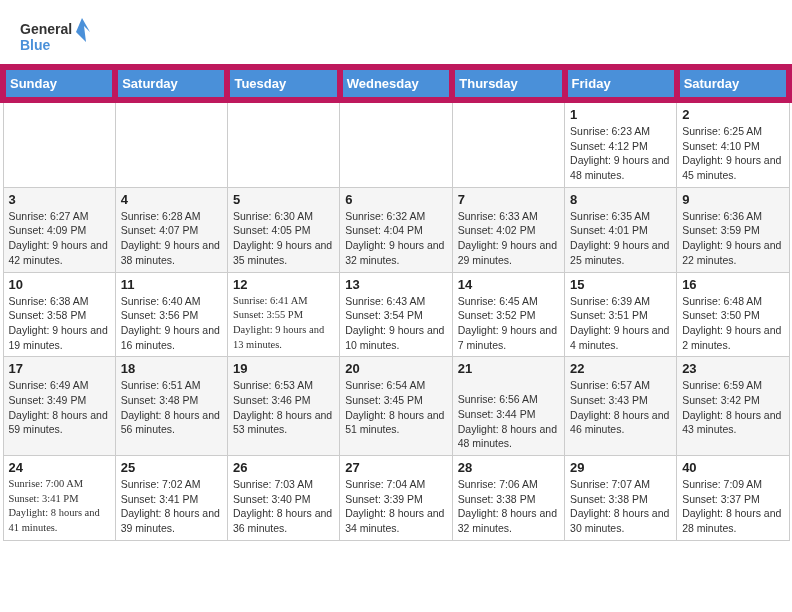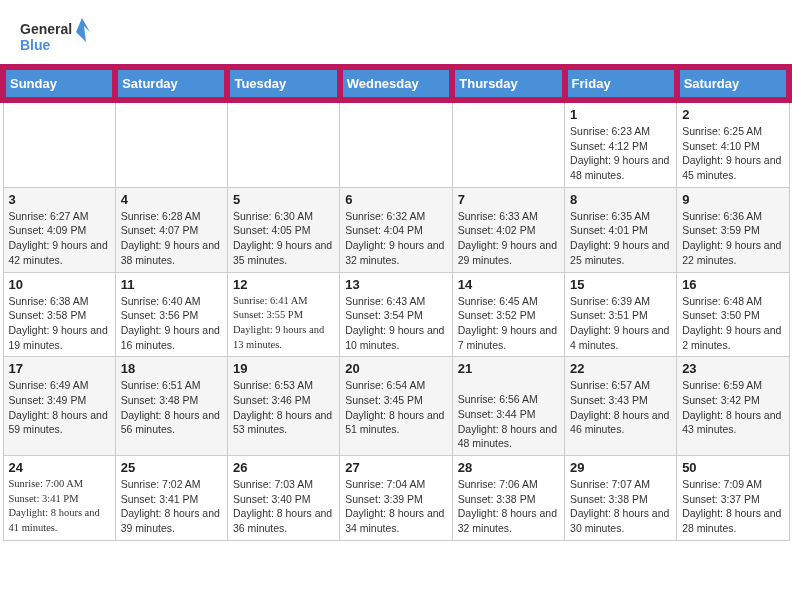--- a/index.html
+++ b/index.html
@@ -291,20 +291,20 @@
 Sunset: 3:38 PM
 Daylight: 8 hours and 32 minutes.</div>
         </td>
         <td>
           <span class="day-number">29</span>
           <div class="day-info" style="white-space: pre-line;">Sunrise: 7:07 AM
 Sunset: 3:38 PM
 Daylight: 8 hours and 30 minutes.</div>
         </td>
         <td>
-          <span class="day-number">50</span>
+          <span class="day-number">40</span>
           <div class="day-info" style="white-space: pre-line;">Sunrise: 7:09 AM
 Sunset: 3:37 PM
 Daylight: 8 hours and 28 minutes.</div>
         </td>
       </tr>
     </tbody>
 </table>
 
 </body></html>

